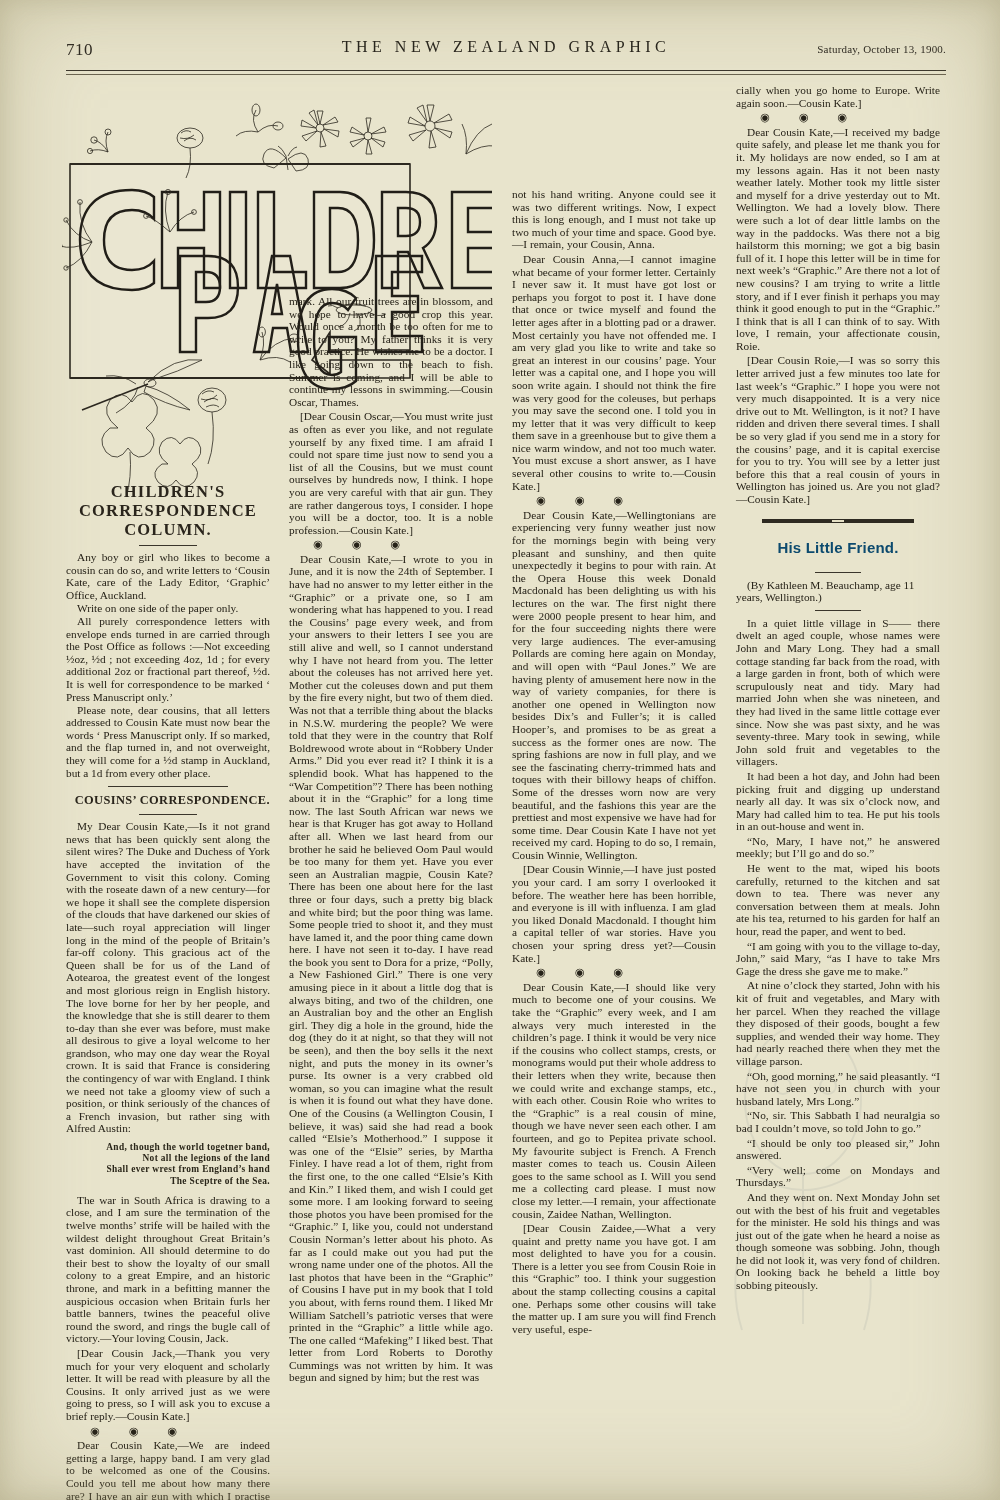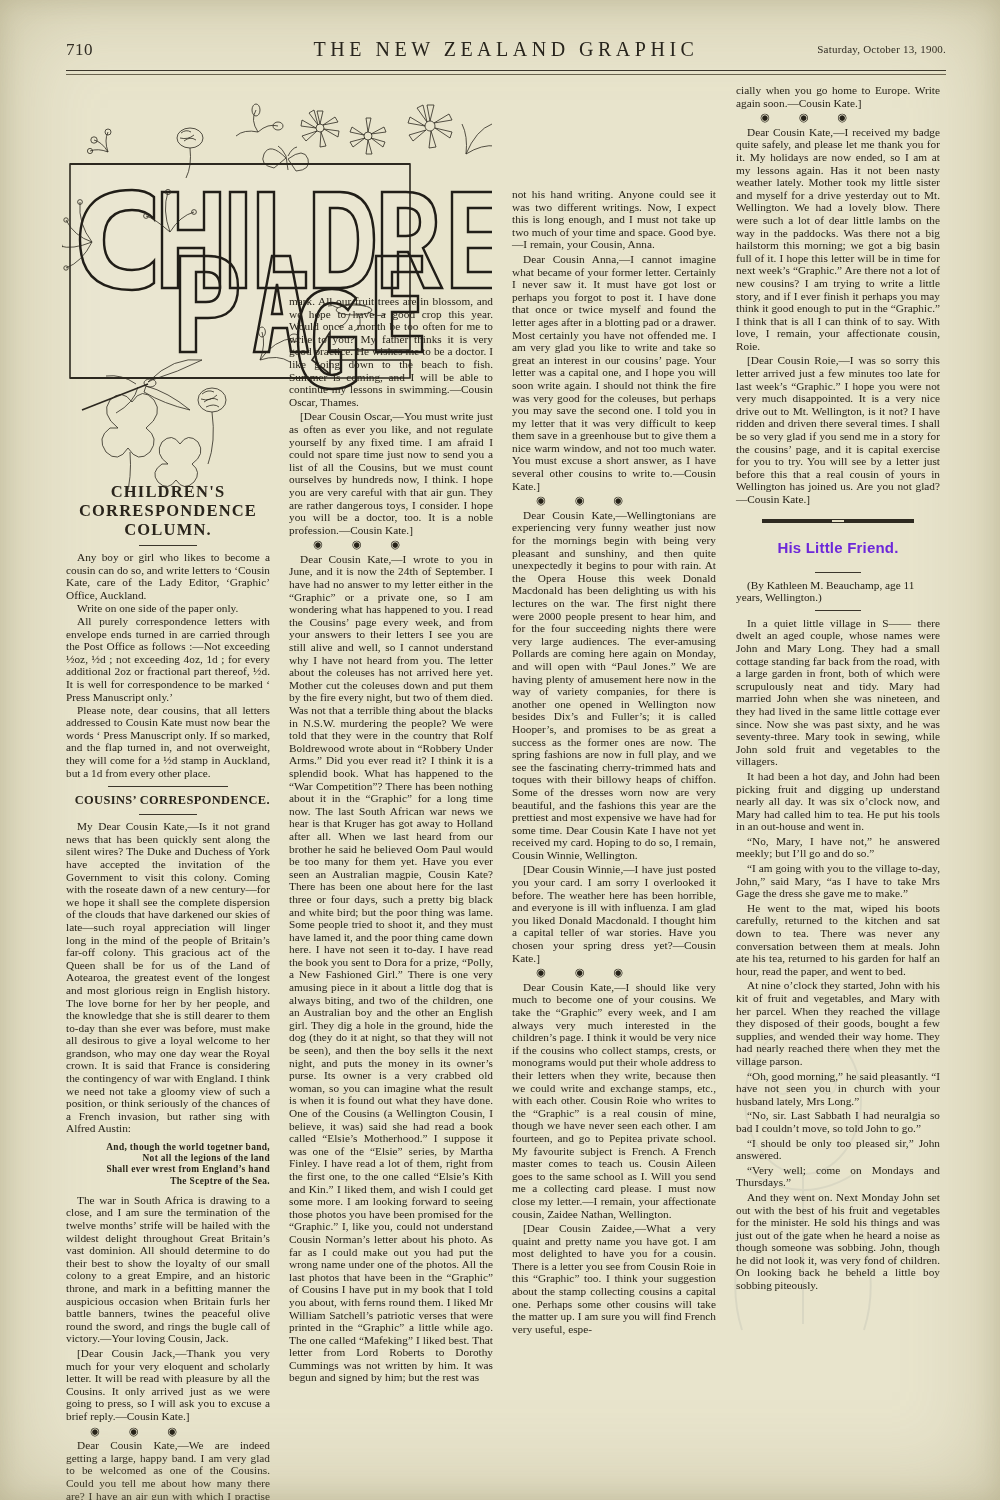--- a/index.html
+++ b/index.html
@@ -31,21 +31,21 @@
   
   .masthead-row {
     position:absolute; left:66px; top:38px; width:880px; height:26px;
   }
   .folio {
     position:absolute; left:0; top:2px;
     font-size:17px; letter-spacing:.5px; color:#2b2720;
   }
   .paper-name {
     position:absolute; left:0; right:0; top:0; text-align:center;
-    font-size:20px; letter-spacing:4.5px; color:#23201a;
+    font-size:16px; letter-spacing:4.5px; color:#23201a;
   }
   .issue-date {
     position:absolute; right:0; top:5px;
     font-size:11px; letter-spacing:.2px; color:#2b2720;
   }
   .rule-head {
     position:absolute; left:66px; top:70px; width:880px;
     border-top:1.6px solid #3a352b;
     border-bottom:.8px solid #6a6350;
     height:3px;
@@ -153,21 +153,21 @@
     content:""; position:absolute; left:46%; top:-3px;
     width:12px; height:2px; background:#e6e1c6;
   }
   .story-title {
     text-align:center;
     font-family:"Liberation Sans", sans-serif;
     font-weight:bold;
     font-size:15px;
     letter-spacing:.2px;
     margin:16px;
-    color:#6d28d9;
+    color:#0c4a6e;
   }
   .byline {
     text-align:center;
     font-size:11.2px;
     line-height:13px;
     margin:0;
     text-indent:0;
     color:#262218;
   }
   .rule-tiny {
@@ -415,25 +415,25 @@
       <div class="rule-tiny"></div>
       <p class="byline">
         <span>(By Kathleen M. Beauchamp, age 11</span><br>
         <span>years, Wellington.)</span>
       </p>
       <div class="rule-tiny"></div>
 
       <p>In a quiet little village in S—— there dwelt an aged couple, whose names were John and Mary Long. They had a small cottage standing far back from the road, with a large garden in front, both of which were scrupulously neat and tidy. Mary had married John when she was nineteen, and they had lived in the same little cottage ever since. Now she was past sixty, and he was seventy-three. Mary took in sewing, while John sold fruit and vegetables to the villagers.</p>
       <p>It had been a hot day, and John had been picking fruit and digging up understand nearly all day. It was six o’clock now, and Mary had called him to tea. He put his tools in an out-house and went in.</p>
       <p>“No, Mary, I have not,” he answered meekly; but I’ll go and do so.”</p>
+      <p>He went to the mat, wiped his boots carefully, returned to the kitchen and sat down to tea. There was never any conversation between them at meals. John ate his tea, returned to his garden for half an hour, read the paper, and went to bed.</p>
       <p>“I am going with you to the village to-day, John,” said Mary, “as I have to take Mrs Gage the dress she gave me to make.”</p>
-      <p>He went to the mat, wiped his boots carefully, returned to the kitchen and sat down to tea. There was never any conversation between them at meals. John ate his tea, returned to his garden for half an hour, read the paper, and went to bed.</p>
       <p>At nine o’clock they started, John with his kit of fruit and vegetables, and Mary with her parcel. When they reached the village they disposed of their goods, bought a few supplies, and wended their way home. They had nearly reached there when they met the village parson.</p>
       <p>“Oh, good morning,” he said pleasantly. “I have not seen you in church with your husband lately, Mrs Long.”</p>
-      <p>“No, sir. Last Sabbath I had neuralgia so bad I couldn’t move, so told John to go.”</p>
+      <p>“No, sir. This Sabbath I had neuralgia so bad I couldn’t move, so told John to go.”</p>
       <p>“I should be only too pleased sir,” John answered.</p>
       <p>“Very well; come on Mondays and Thursdays.”</p>
       <p>And they went on. Next Monday John set out with the best of his fruit and vegetables for the minister. He sold his things and was just out of the gate when he heard a noise as though someone was sobbing. John, though he did not look it, was very fond of children. On looking back he beheld a little boy sobbing piteously.</p>
     </div>
 
   </div>
 
   <svg class="ghost" width="230" height="420" viewBox="0 0 230 420">
     <g stroke="#4a5a6a" fill="none" stroke-width="2">
       <ellipse cx="115" cy="120" rx="58" ry="74"></ellipse>

